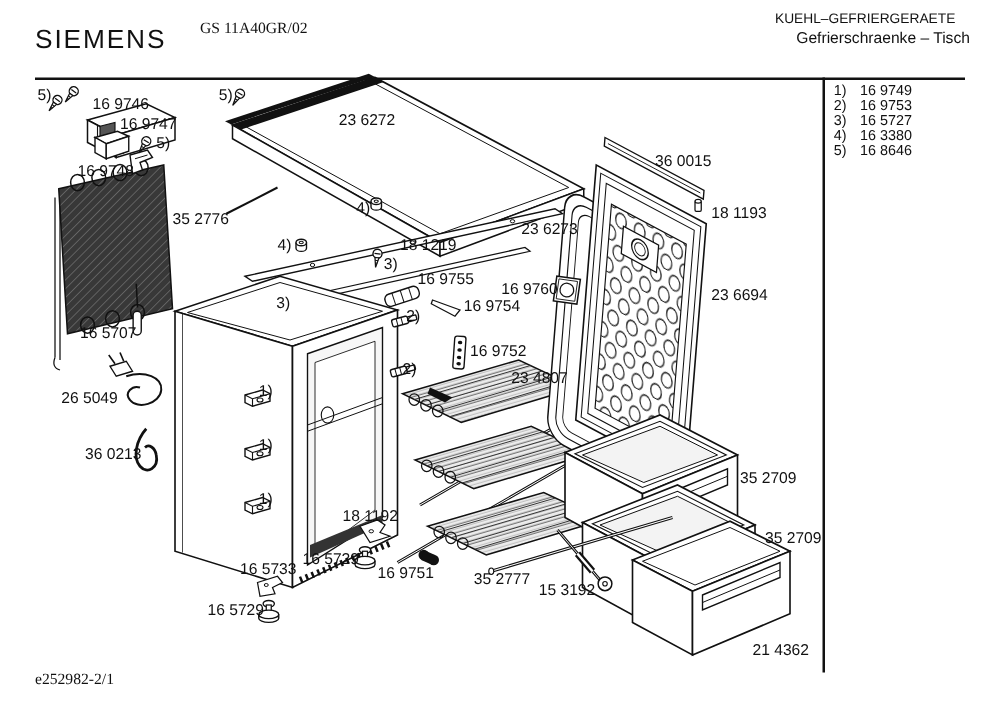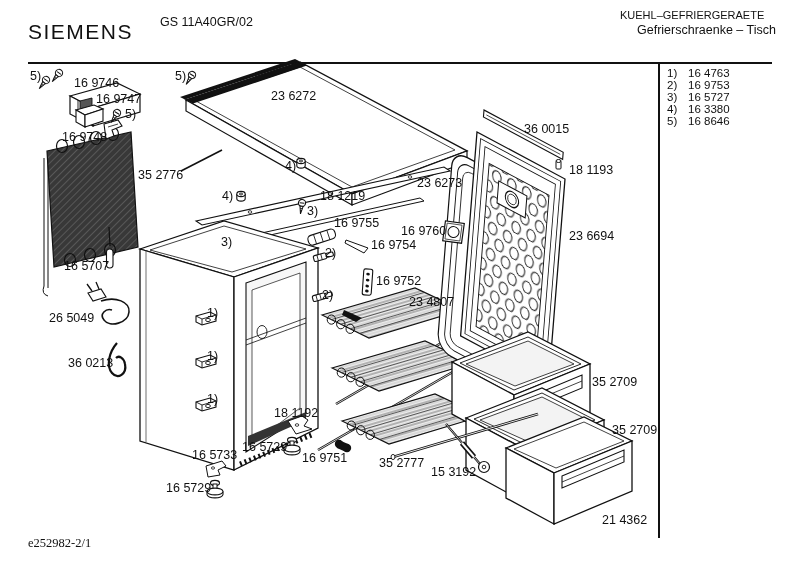--- a/index.html
+++ b/index.html
@@ -2,21 +2,21 @@
 <html><head>
 <meta charset="utf-8">
 <style>
   html,body{margin:0;padding:0;}
   body{
     width:800px;height:566px;position:relative;background:#fff;
     font-family:"Liberation Sans",sans-serif;color:#111;overflow:hidden;
   }
   .abs{position:absolute;}
   .brand{left:28px;top:20px;font-size:21px;font-weight:normal;letter-spacing:1.5px;}
-  .model{left:160px;top:15px;font-size:12.5px;}
+  .model{left:160px;top:15px;font-size:12.5px;font-family:Liberation Serif, serif;}
   .cat1{left:620px;top:9px;font-size:11px;}
   .cat2{left:620px;top:23px;font-size:12.5px;margin-left:17px;}
   .hrule{left:28px;top:62px;width:744px;height:2px;background:#111;}
   .vrule{left:658px;top:62px;width:2px;height:476px;background:#111;}
   .legend{left:667px;top:68px;font-size:11.5px;}
   .legend-row{display:flex;height:11.9px;line-height:11.9px;}
   .legend-index{width:21px;}
   .footer{left:28px;top:536px;font-size:12.5px;font-family:Liberation Serif, serif;}
   svg{position:absolute;left:0;top:0;}
   svg text{font-family:"Liberation Sans",sans-serif;font-size:12.5px;fill:#111;}
@@ -28,21 +28,21 @@
 <div class="abs brand">SIEMENS</div>
 <div class="abs model">GS 11A40GR/02</div>
 <div class="abs cat1">KUEHL–GEFRIERGERAETE</div>
 <div class="abs cat2">Gefrierschraenke – Tisch</div>
 <div class="abs hrule"></div>
 <div class="abs vrule"></div>
 
 <div class="abs legend">
   <div class="legend-row">
     <span class="legend-index">1)</span>
-    <span>16 4763</span>
+    <span>16 9749</span>
   </div>
   <div class="legend-row">
     <span class="legend-index">2)</span>
     <span>16 9753</span>
   </div>
   <div class="legend-row">
     <span class="legend-index">3)</span>
     <span>16 5727</span>
   </div>
   <div class="legend-row">

